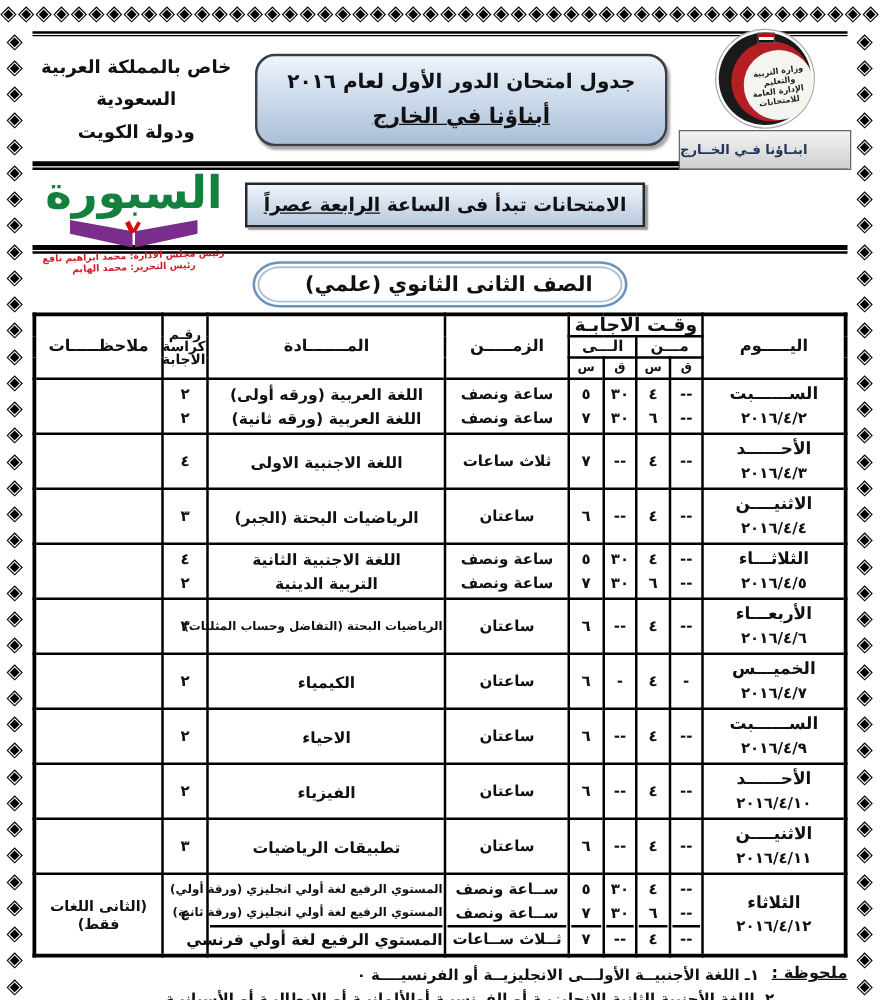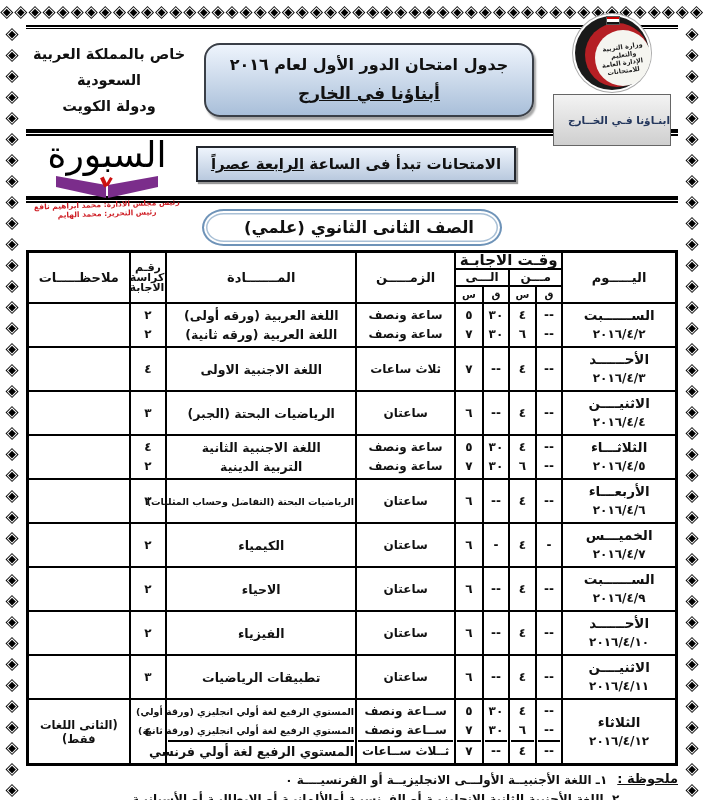--- a/index.html
+++ b/index.html
@@ -18,32 +18,32 @@
 
   
   .hdr { display:flex; align-items:center; gap:8px; height:96px; padding:2px 2px 0 2px; }
   .emblem-wrap { width:128px; display:flex; flex-direction:column; align-items:center; gap:2px; }
   .emblem { position:relative; width:78px; height:78px; border-radius:50%; background:#fff; box-shadow:0 0 0 1px #aaa; overflow:hidden; }
   .em-black { position:absolute; left:2px; top:2px; width:74px; height:74px; border-radius:50%; background:#1a1a1a; }
   .em-red { position:absolute; left:12px; top:9px; width:64px; height:64px; border-radius:50%; background:#b51f24; }
   .em-core { position:absolute; left:22px; top:16px; width:56px; height:56px; border-radius:50%; background:#f5f5f0; text-align:center; padding-top:13px; }
   .em-core div { font-size:6.5px; line-height:8px; font-weight:bold; color:#222; transform:rotate(-8deg); }
   .em-flag { position:absolute; left:33px; top:2px; width:14px; height:9px; background:linear-gradient(#c00 33%,#fff 33%,#fff 66%,#111 66%); border:0.5px solid #555; z-index:3; }
-  .emblem-caption { width:118px; border:1.5px solid #666; background:linear-gradient(#f3f3f3,#cfcfcf); font-size:10.5px; font-weight:bold; color:#23365c; text-align:right; padding:19px 0; }
+  .emblem-caption { width:138px; border:1.5px solid #666; background:linear-gradient(#f3f3f3,#cfcfcf); font-size:10.5px; font-weight:bold; color:#23365c; text-align:left; padding:9px 0; }
   .title-box { flex:1; margin:0 6px; background:linear-gradient(#eef4fc,#a9bfd9); border:2.5px solid #3a3f47; border-radius:16px; text-align:center; padding:10px 8px 12px; box-shadow:2px 3px 2px rgba(0,0,0,.35); }
   .title-line1 { font-size:16px; font-weight:bold; }
   .title-line2 { font-size:17px; font-weight:bold; text-decoration:underline; margin-top:9px; }
   .region { width:162px; text-align:center; font-size:14.5px; font-weight:bold; line-height:26px; }
 
   
   .sec2 { position:relative; height:56px; }
   .timebox { position:absolute; right:162px; left:170px; top:8px; background:linear-gradient(#eef4fc,#b9c9de); border:2.5px solid #23272e; text-align:center; padding:7px 4px; font-size:15px; font-weight:bold; box-shadow:2px 2px 1px rgba(0,0,0,.4); }
   .timebox .u { text-decoration:underline; }
   .sabbora { position:absolute; left:6px; top:-2px; width:150px; text-align:center; z-index:6; }
-  .sabbora-name { position:relative; color:#000000; font-size:36px; line-height:38px; font-weight:400; }
+  .sabbora-name { position:relative; color:#15803d; font-size:36px; line-height:38px; font-weight:700; }
   .book { display:block; margin:0 auto; }
   .credits { color:#cf1f26; font-size:7.5px; line-height:9px; font-weight:bold; transform:rotate(-2deg); }
 
   .grade-wrap { display:flex; justify-content:center; margin:6px 0 4px; }
   .grade-oval { min-width:300px; border:2.5px solid #6e93b8; box-shadow:0 0 0 2px #fff inset,0 0 0 3.5px #a9c0d6 inset; border-radius:26px/22px; padding:7px 26px; font-size:16.5px; font-weight:bold; background:#fff; }
 
   
   table { width:100%; border-collapse:collapse; border:3px solid #000; table-layout:fixed; }
   th,td { border:2px solid #000; font-weight:bold; text-align:center; vertical-align:middle; padding:2px 1px; background:#fff; }
   th { font-size:13px; }

